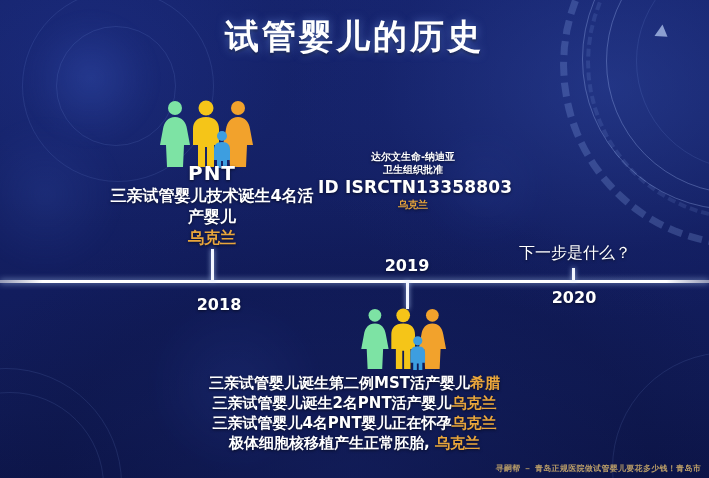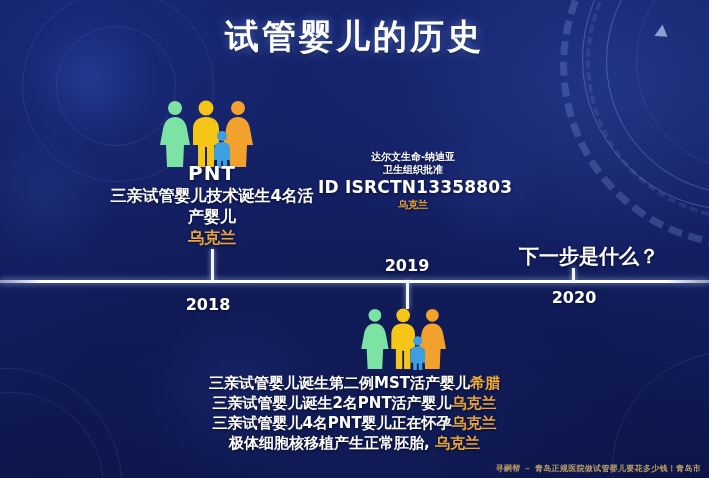--- a/index.html
+++ b/index.html
@@ -113,22 +113,22 @@
   }
   .blk .line { white-space: nowrap; }
   .big   { font-size: 16px; font-weight: 700; color: #ffffff; }
   .mid   { font-size: 10px; font-weight: 700; color: #ffffff; }
   .small { font-size: 17px; font-weight: 700; color: #ffffff; letter-spacing: 0.2px; }
   .hl    { color: #e9a63c; font-weight: 700; }
   .pnt   { font-size: 20px; font-weight: 700; color: #ffffff; letter-spacing: 1px; }
 
   .question {
     position: absolute;
-    font-size: 20px;
-    font-weight: 700;
+    font-size: 16px;
+    font-weight: 400;
     color: #ffffff;
     white-space: nowrap;
     text-shadow: 0 1px 3px rgba(0,0,0,0.6);
   }
 
   .bottom-block {
     position: absolute;
     left: 0; right: 0;
     top: 373px;
     text-align: center;
@@ -221,21 +221,21 @@
     <div class="line mid">卫生组织批准</div>
     <div class="line small">ID ISRCTN13358803</div>
     <div class="line mid hl">乌克兰</div>
   </div>
 
   <div class="question" style="left:519px; top:243px;">下一步是什么？</div>
 
   <div class="timeline-axis"></div>
 
   <div class="tick up" style="left:211px;"></div>
-  <div class="year" style="left:208px; top:295px;text-align:center;">2018</div>
+  <div class="year" style="left:219px; top:295px;text-align:center;">2018</div>
 
   <div class="tick down" style="left:406px;"></div>
   <div class="year" style="left:407px; top:256px;">2019</div>
 
   <div class="tick up short" style="left:572px;"></div>
   <div class="year" style="left:574px; top:288px;">2020</div>
 
   <div class="family" style="left:355px; top:308px;">
     <svg width="100" height="62" viewBox="0 0 100 68">
       <g fill="#7de3a4">

